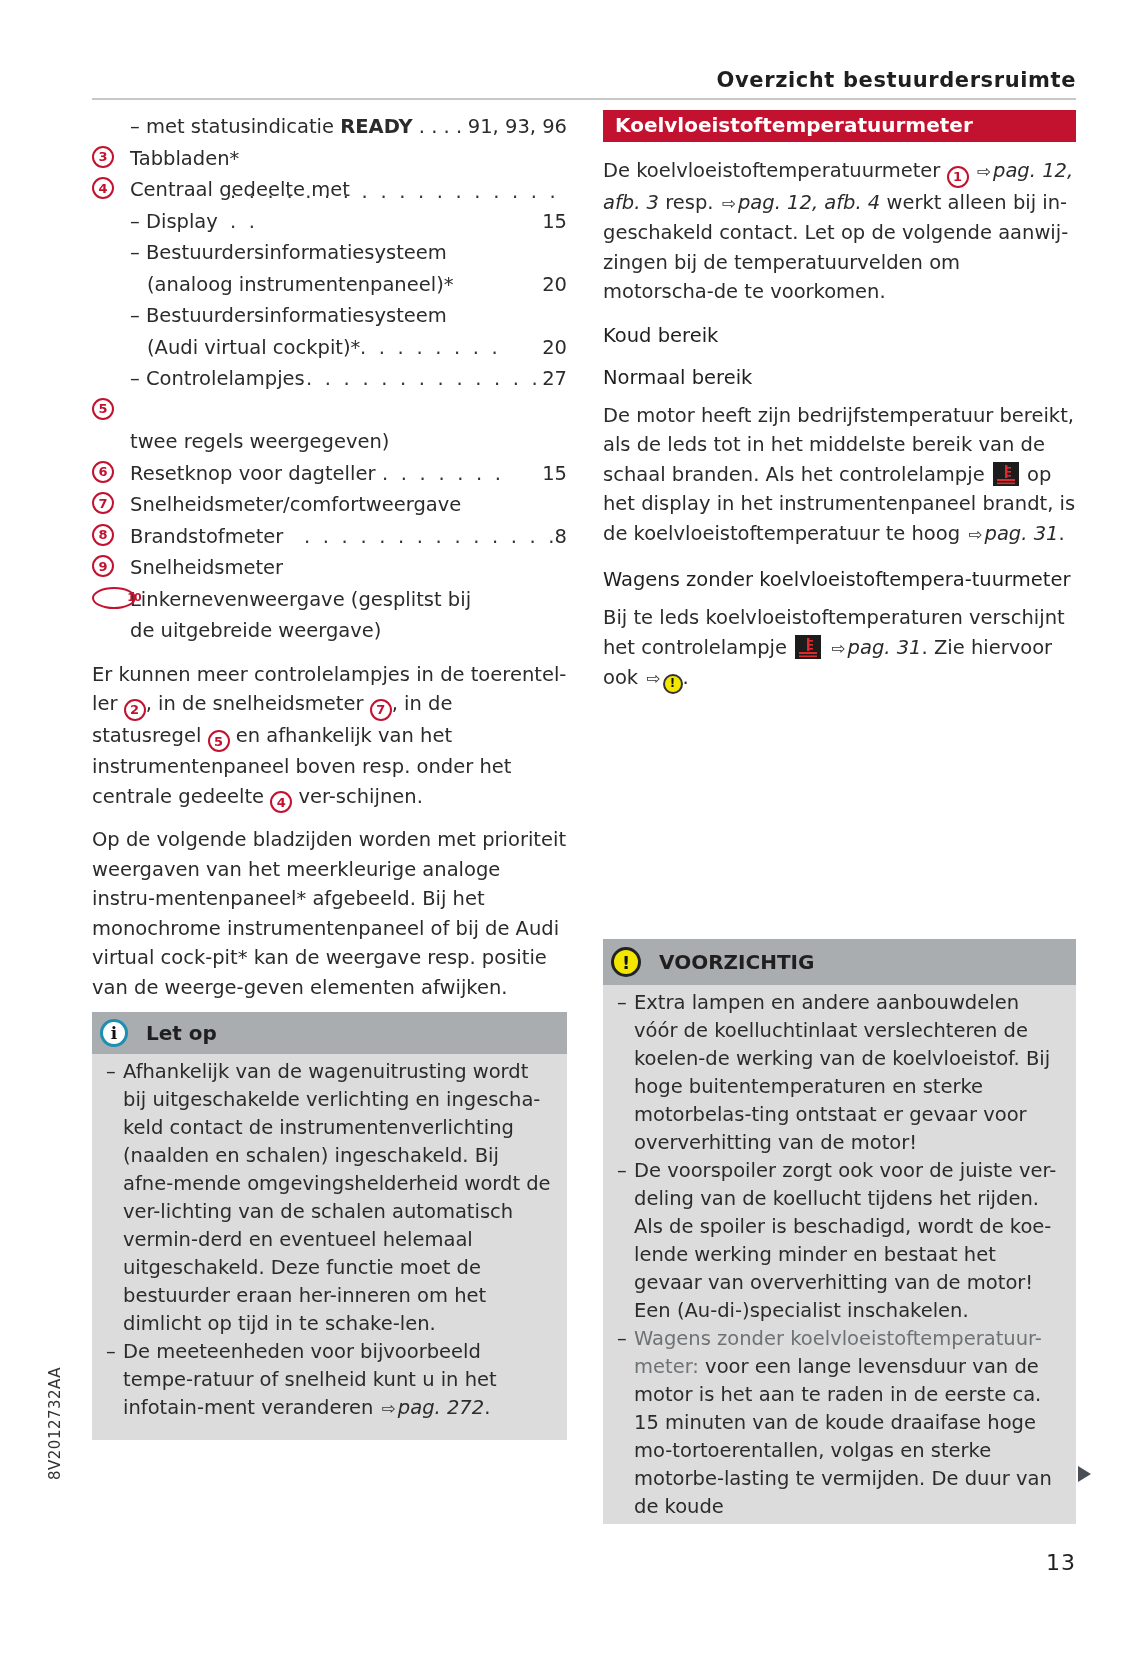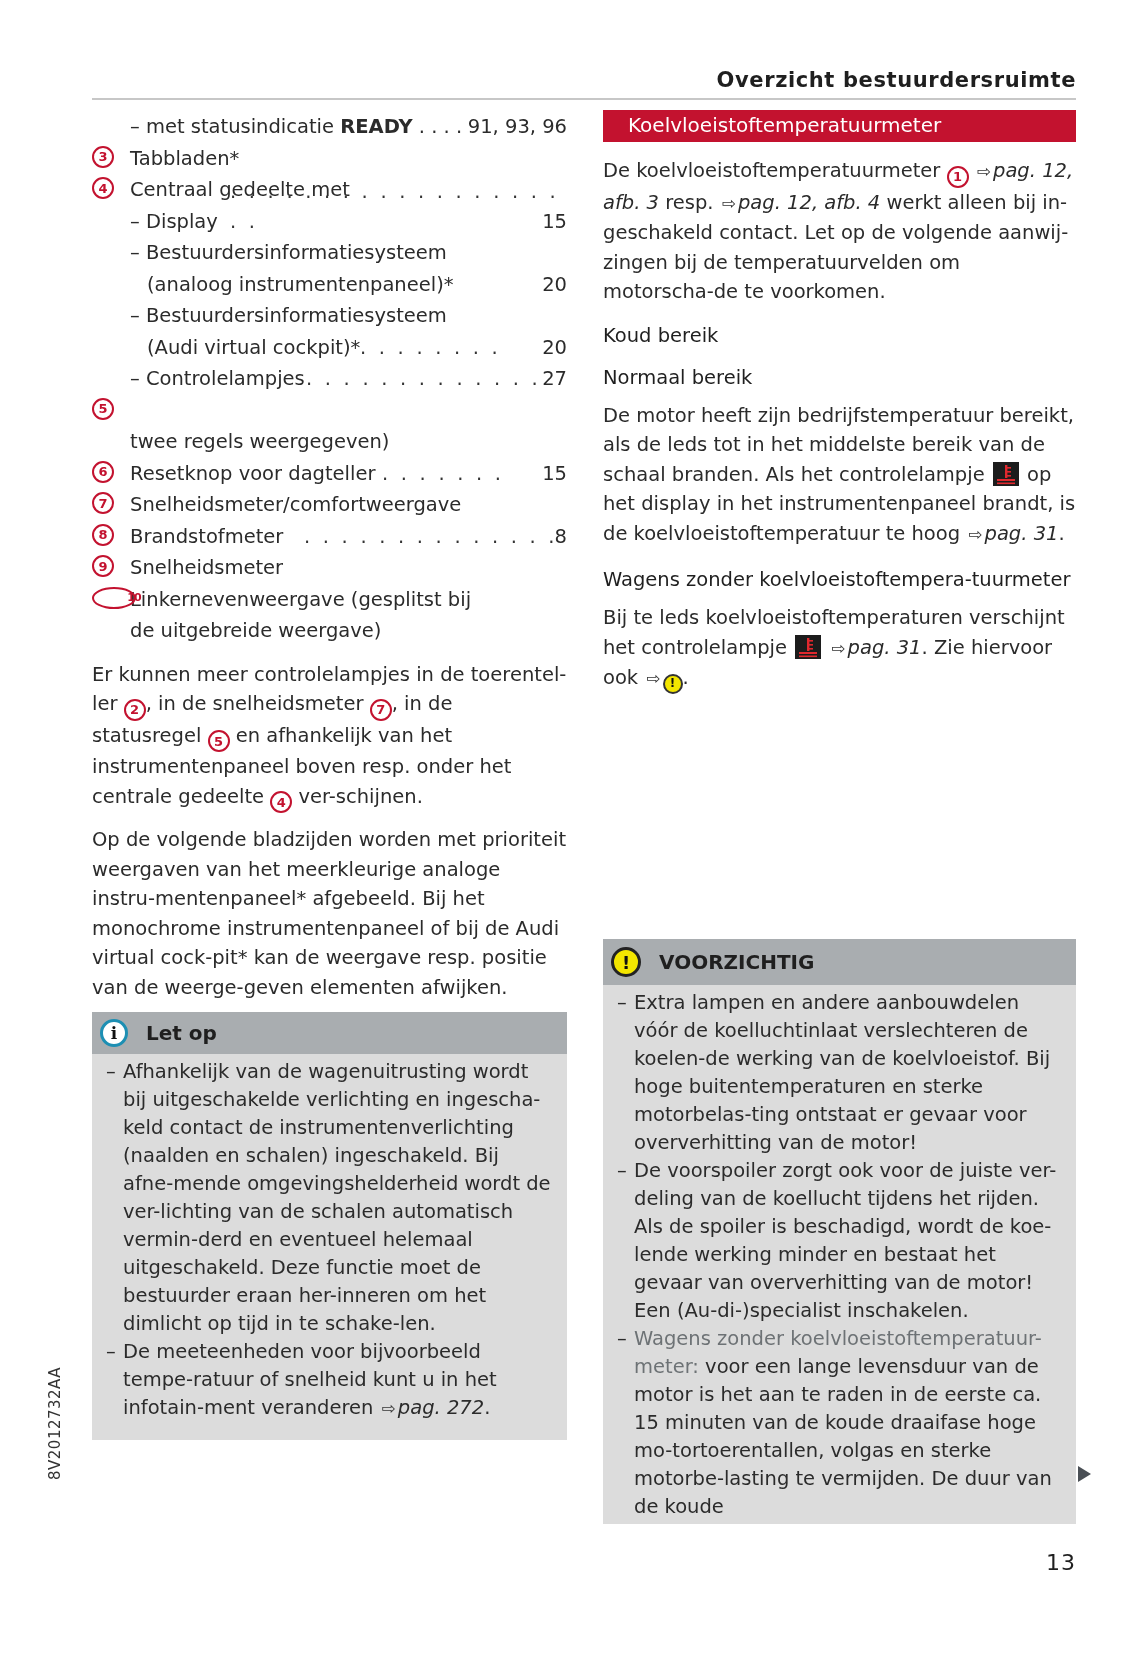--- a/index.html
+++ b/index.html
@@ -47,22 +47,22 @@
                box-sizing:border-box; display:flex; align-items:center; justify-content:center;
                font-family:"DejaVu Serif", serif; font-weight:bold; font-size:17px; color:#111;
                margin:0 18px 0 8px; }
   .warn-icon { width:30px; height:30px; border-radius:50%; border:3px solid #222; background:#f3e600;
                box-sizing:border-box; display:flex; align-items:center; justify-content:center;
                font-weight:bold; font-size:18px; color:#111; margin:0 18px 0 8px; }
   .warn-inline { display:inline-flex; width:20px; height:20px; border-radius:50%; border:2px solid #333;
                  background:#f3e600; box-sizing:border-box; align-items:center; justify-content:center;
                  font-size:12px; font-weight:bold; vertical-align:-3px; color:#111; }
 
-  .section-bar { background:#c3122f; color:#fff; font-weight:normal; font-size:20px; height:32px;
-                 display:flex; align-items:center; padding-left:25px; }
+  .section-bar { background:#c3122f; color:#fff; font-weight:bold; font-size:20px; height:32px;
+                 display:flex; align-items:center; padding-left:12px; }
   h3 { margin:0; font-size:19.5px; font-weight:normal; color:#1f1f1f; line-height:26px; }
 
   .lamp { display:inline-block; width:26px; height:24px; background:#1c1c1c; vertical-align:-5px;
           position:relative; margin:0 2px; }
   .lamp svg { position:absolute; inset:0; }
 
   .side-code { position:absolute; left:46px; top:1380px; width:20px; height:110px; }
   .side-code span { position:absolute; left:0; top:100px; transform:rotate(-90deg); transform-origin:left top;
                     font-size:15px; letter-spacing:0.5px; white-space:nowrap; color:#333; }
   .next-arrow { position:absolute; left:1078px; top:1466px; width:0; height:0;

